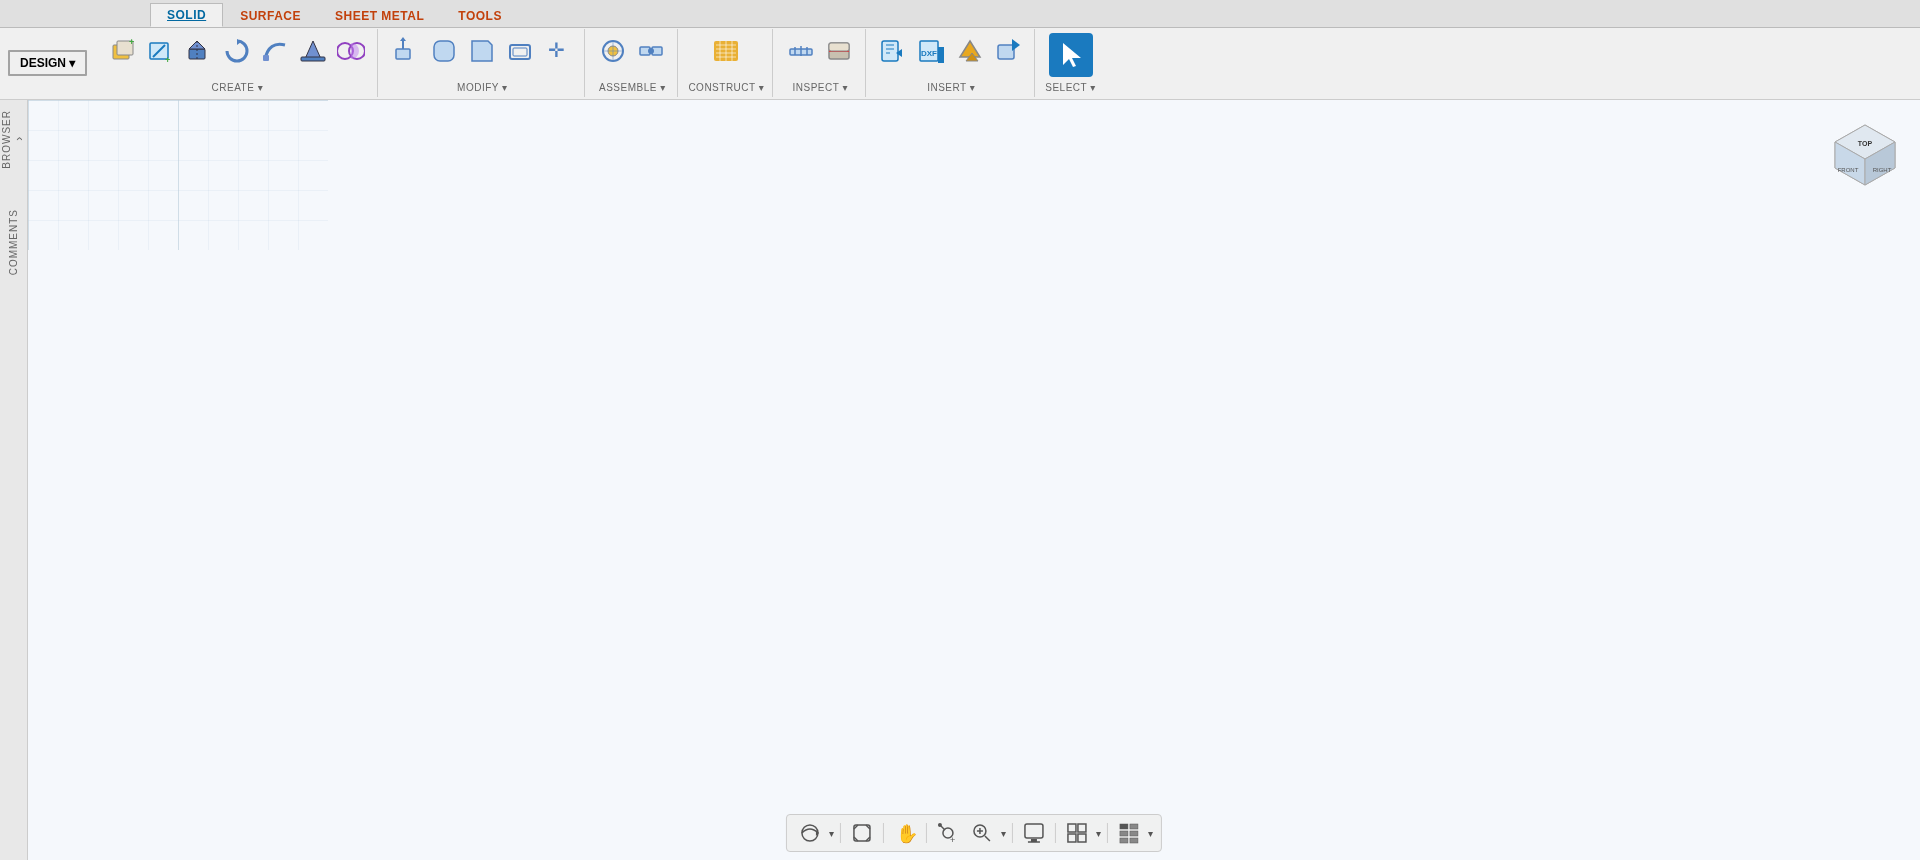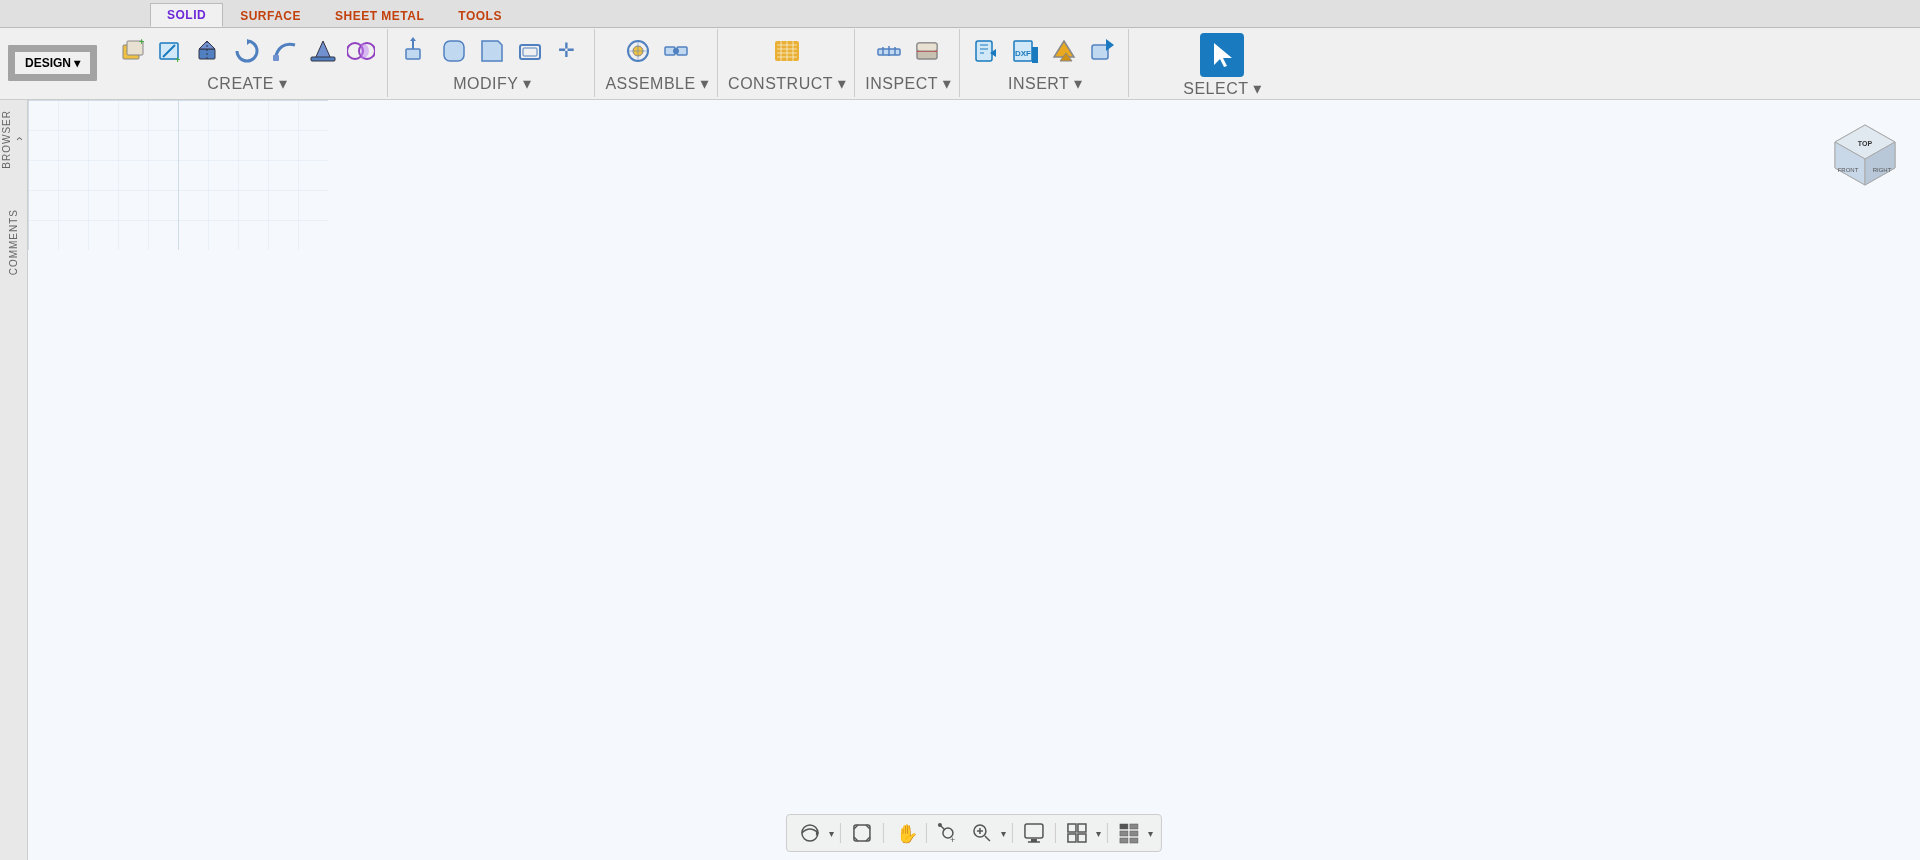--- a/index.html
+++ b/index.html
@@ -32,36 +32,37 @@
       color: #c2410c;
       cursor: pointer;
       border: 1px solid transparent;
       border-bottom: none;
       background: transparent;
       text-transform: uppercase;
       letter-spacing: 0.5px;
     }
     .tab.active {
       background: #f0f0f0;
-      color: #6d28d9;
+      color: #0369a1;
       border-color: #bbb;
       border-bottom: 1px solid #f0f0f0;
+      text-decoration: underline;
     }
 
     #tool-bar {
       display: flex;
       align-items: center;
       height: 72px;
       padding: 0 8px;
       gap: 2px;
     }
 
     .design-btn {
       background: #f0f0f0;
-      border: 7px solid #a3a3a3;
+      border: 2px solid #a3a3a3;
       border-radius: 1px;
       padding: 4px 10px;
       font-size: 12px;
       font-weight: bold;
       cursor: pointer;
       margin-right: 8px;
       white-space: nowrap;
     }
 
     .tool-group {
@@ -87,21 +88,21 @@
       align-items: center;
       justify-content: center;
       cursor: pointer;
       border-radius: 3px;
       font-size: 18px;
       position: relative;
     }
     .tool-icon.active { background: #1a7abf; }
 
     .group-label {
-      font-size: 16px;
+      font-size: 10px;
       color: #666;
       text-transform: uppercase;
       letter-spacing: 0.5px;
       margin-top: 2px;
     }
 
     
     #left-sidebar {
       position: absolute;
       top: 100px;
@@ -382,21 +383,21 @@
         <div class="tool-icon">
           <svg class="icon-svg" viewBox="0 0 28 28">
             <rect x="4" y="8" width="16" height="14" rx="2" fill="#c0d8f0" stroke="#5080c0" stroke-width="1.5"></rect>
             <polygon points="18,2 26,8 18,14" fill="#1a7abf"></polygon>
           </svg>
         </div>
       </div>
       <div class="group-label">INSERT ▾</div>
     </div>
 
-    <div class="tool-group" style="border-right:none;margin-left:44px;">
+    <div class="tool-group" style="border-right:none;">
       <div class="tool-icons">
         <div class="tool-icon active" style="background:#1a7abf; border-radius:4px; width:44px; height:44px;">
           <svg width="32" height="32" viewBox="0 0 32 32">
             <polygon points="8,4 8,26 14,20 18,28 21,27 17,19 26,19" fill="white"></polygon>
           </svg>
         </div>
       </div>
       <div class="group-label">SELECT ▾</div>
     </div>
   </div>

